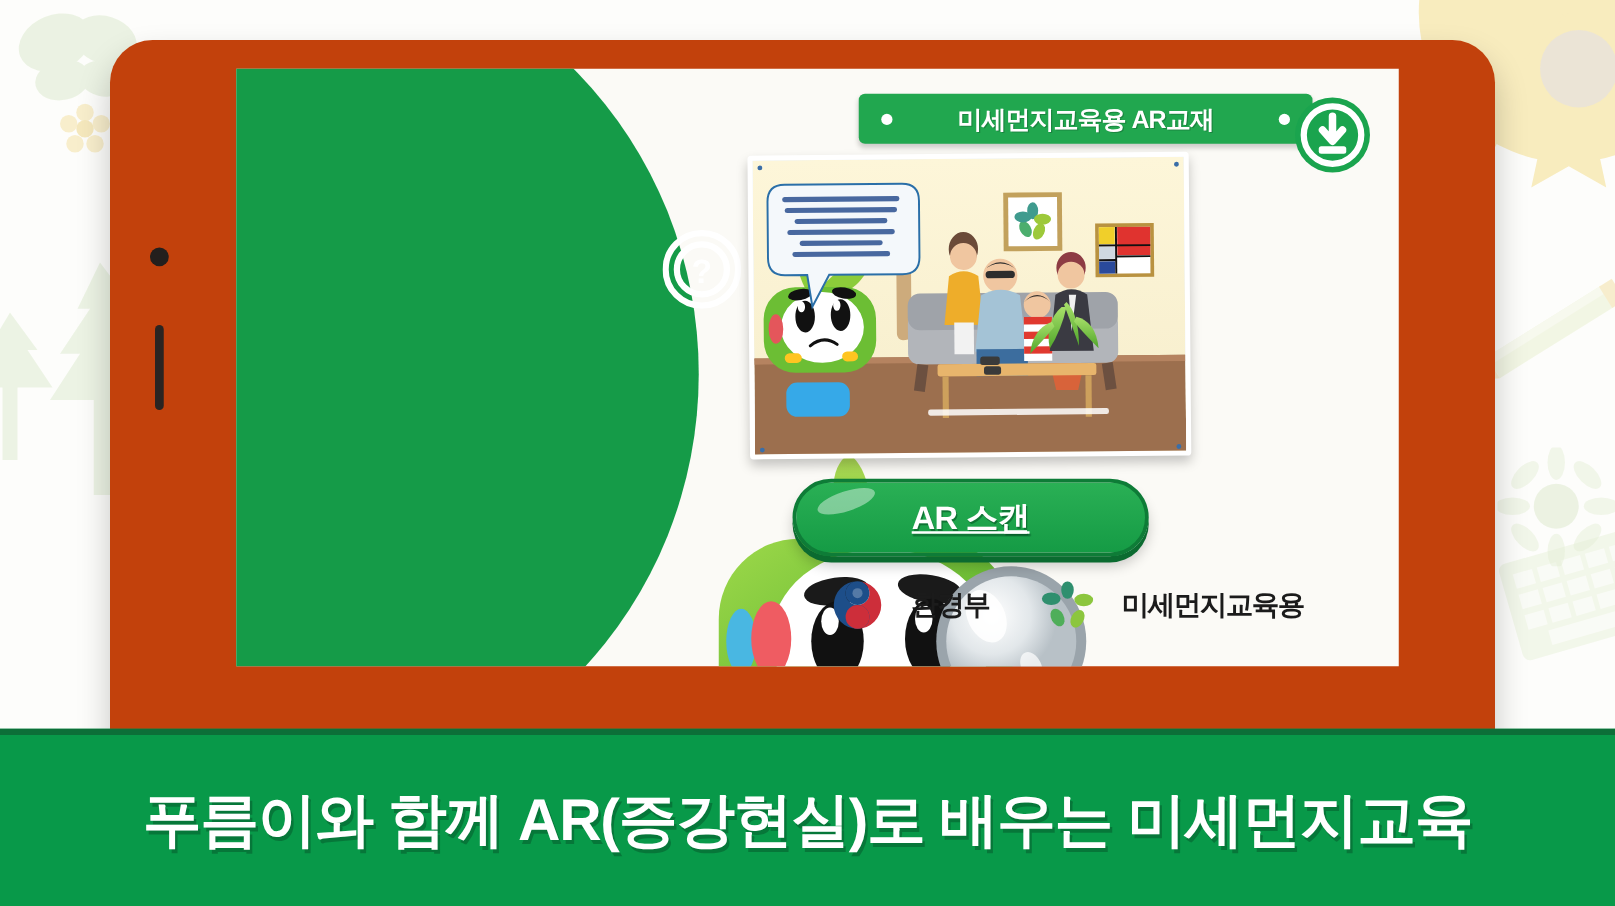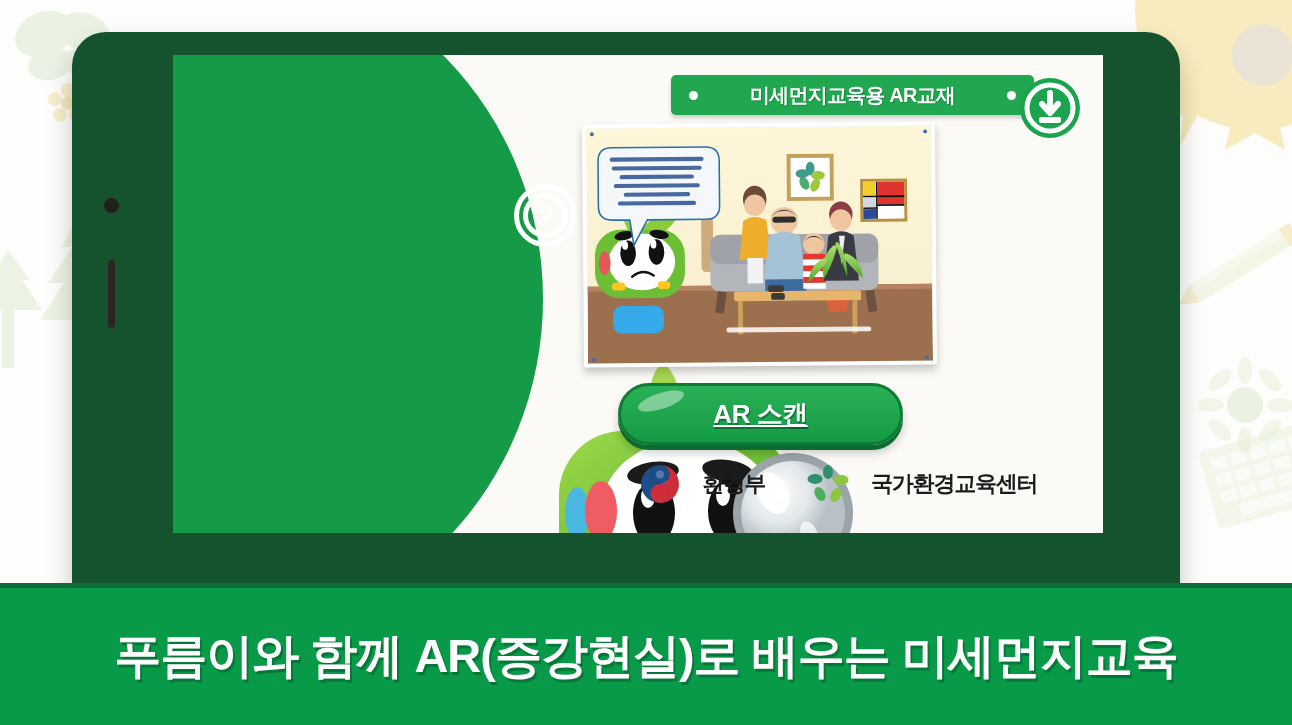--- a/index.html
+++ b/index.html
@@ -34,23 +34,23 @@
     display: flex; align-items: center; justify-content: center;
   }
   .banner-text {
     color: #ffffff; font-size: 47px; font-weight: 900; letter-spacing: -1px;
     text-shadow: 2px 3px 0 rgba(0,0,0,.22);
     white-space: nowrap;
   }
 
   
   .phone {
-    position: absolute; left: 72px; top: 32px;
+    position: absolute; left: 88px; top: 32px;
     width: 1108px; height: 680px;
-    background: #14532d;
+    background: #c2410c;
     border-radius: 34px;
     box-shadow: 0 14px 26px rgba(0,0,0,.22);
   }
   .phone-cam {
     position: absolute; left: 32px; top: 166px; width: 15px; height: 15px;
     background: #241f1d; border-radius: 50%;
   }
   .phone-btn {
     position: absolute; left: 36px; top: 228px; width: 7px; height: 68px;
     background: #2a2422; border-radius: 4px;
@@ -514,21 +514,21 @@
         </div>
 
         <div class="logo-unit">
           <svg width="42" height="38" viewBox="0 0 42 38">
             <ellipse cx="21" cy="7" rx="5" ry="7" fill="#2f8f6e"></ellipse>
             <ellipse cx="34" cy="15" rx="7.5" ry="5" fill="#8cc63e"></ellipse>
             <ellipse cx="29" cy="30" rx="5" ry="7.5" fill="#8cc63e" transform="rotate(28 29 30)"></ellipse>
             <ellipse cx="13" cy="29" rx="5" ry="7.5" fill="#4fae5a" transform="rotate(-28 13 29)"></ellipse>
             <ellipse cx="8" cy="14" rx="7.5" ry="5" fill="#2f8f6e"></ellipse>
           </svg>
-          <span class="name">국가환경교육센터</span>
+          <span class="name">미세먼지교육용</span>
         </div>
       </div>
 
       <svg class="download-btn" viewBox="0 0 62 62">
         <circle cx="31" cy="31" r="30" fill="#1aa44e"></circle>
         <circle cx="31" cy="31" r="23" fill="none" stroke="#ffffff" stroke-width="5"></circle>
         <path d="M31 16 l0 16 M23 27 l8 9 l8 -9" stroke="#ffffff" stroke-width="6" fill="none" stroke-linecap="round" stroke-linejoin="round"></path>
         <rect x="20" y="40" width="22" height="6" rx="2" fill="#ffffff"></rect>
       </svg>
     </div>

